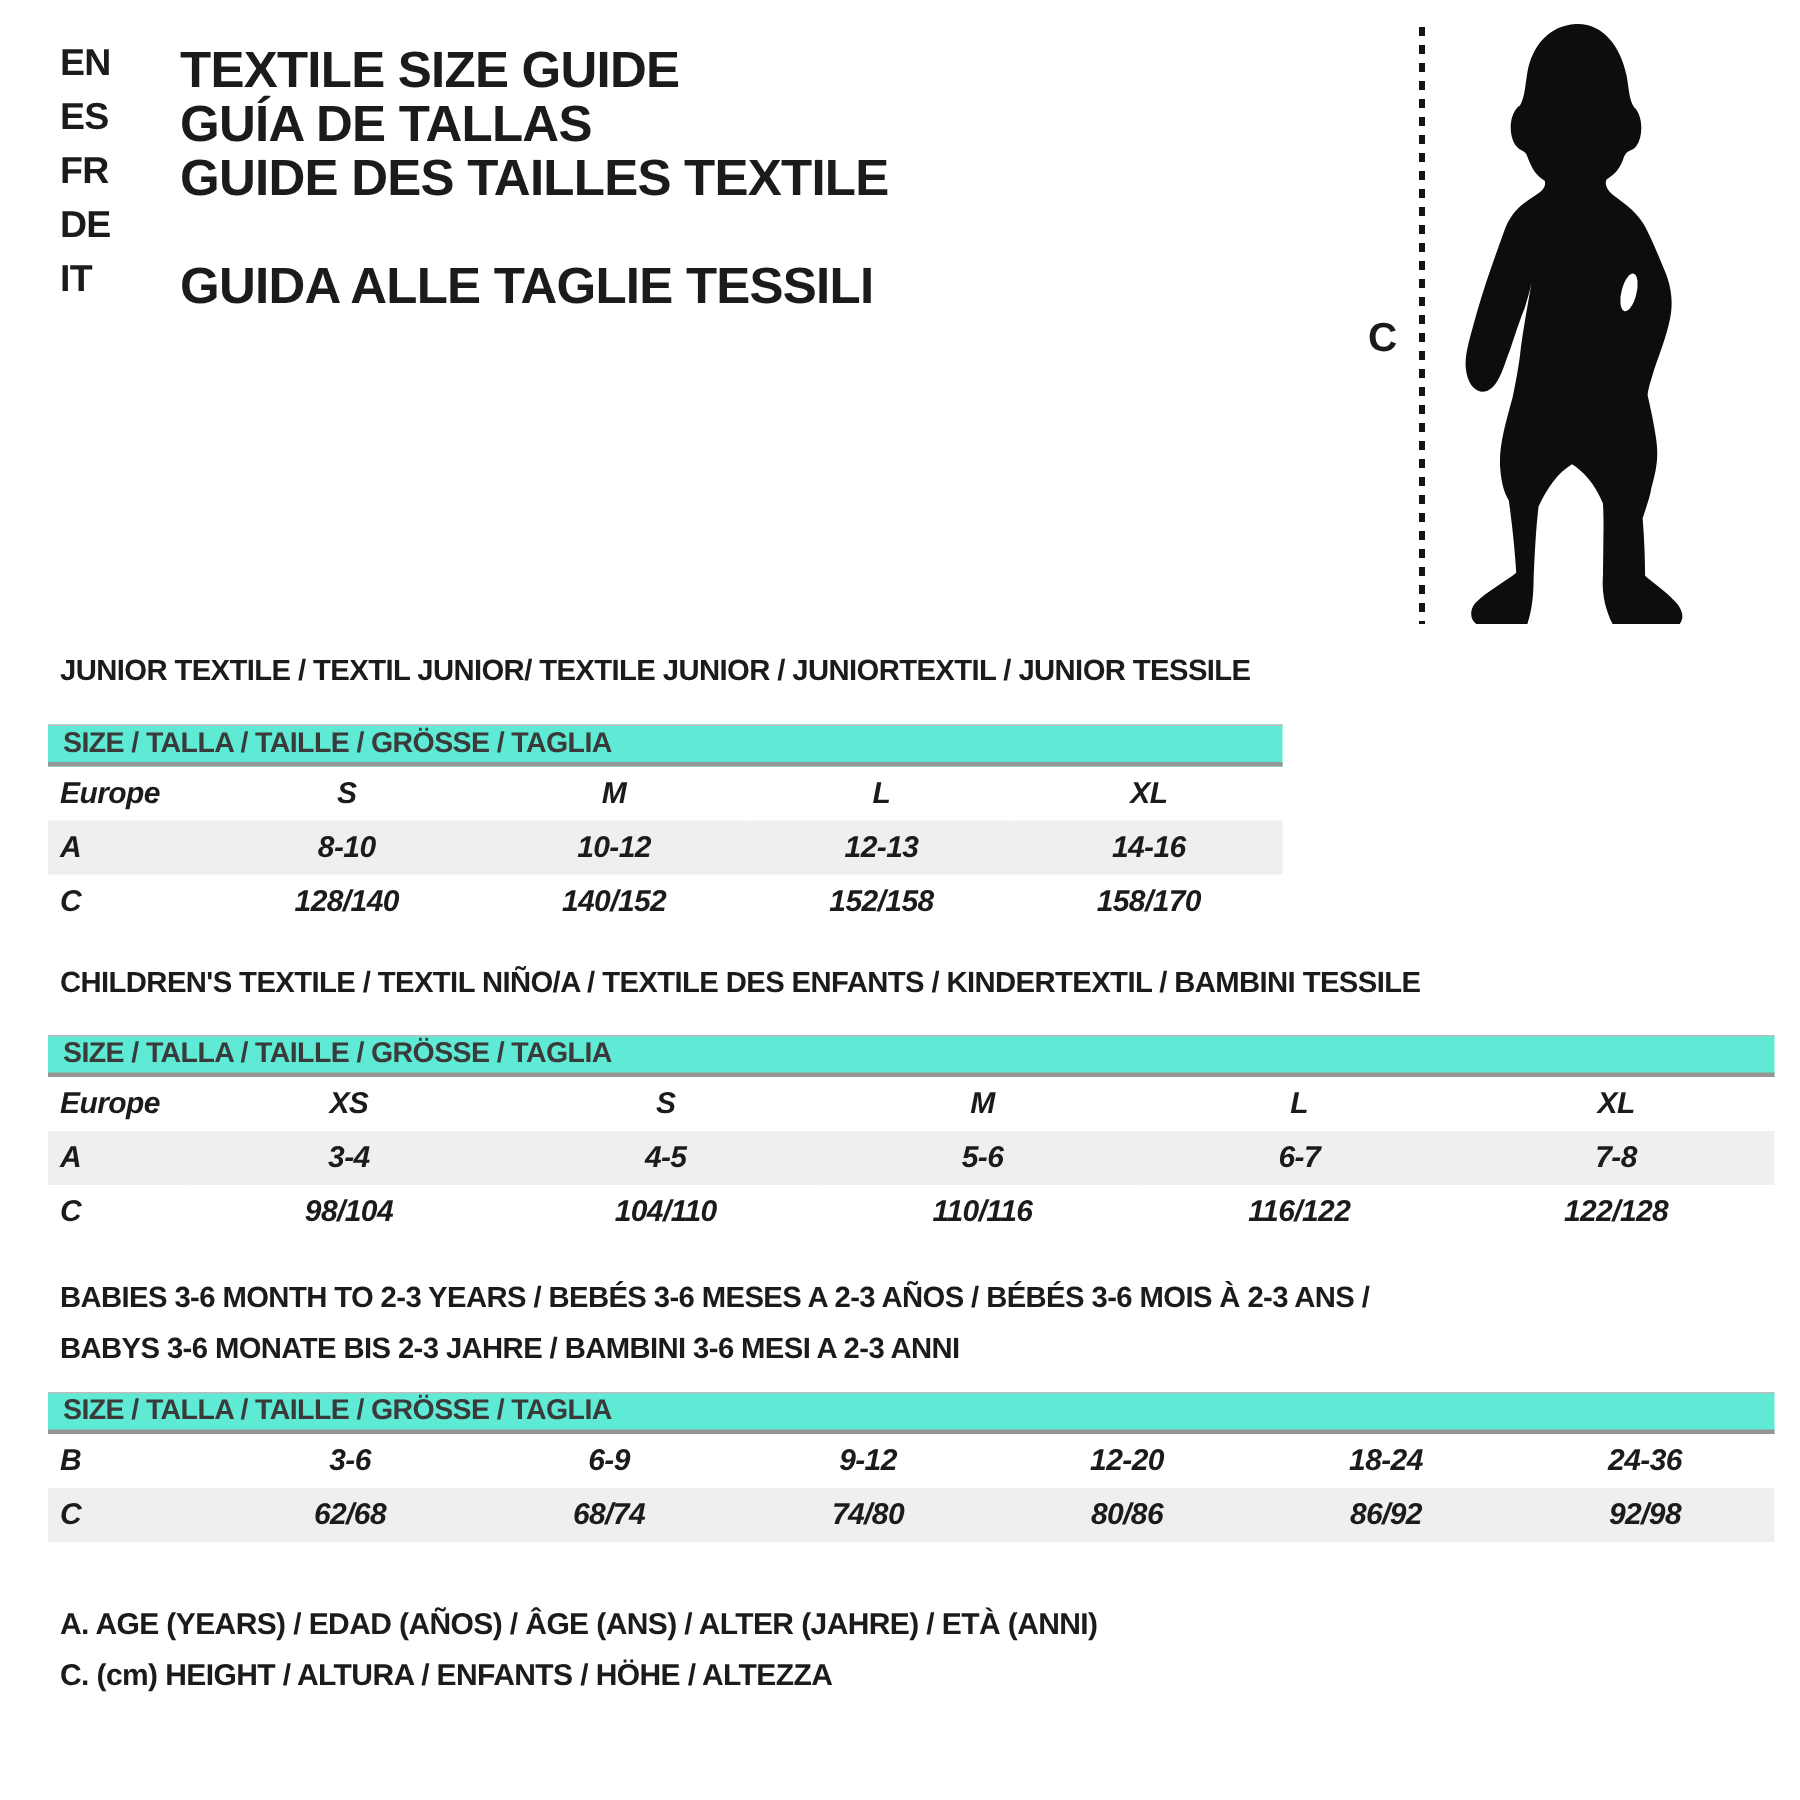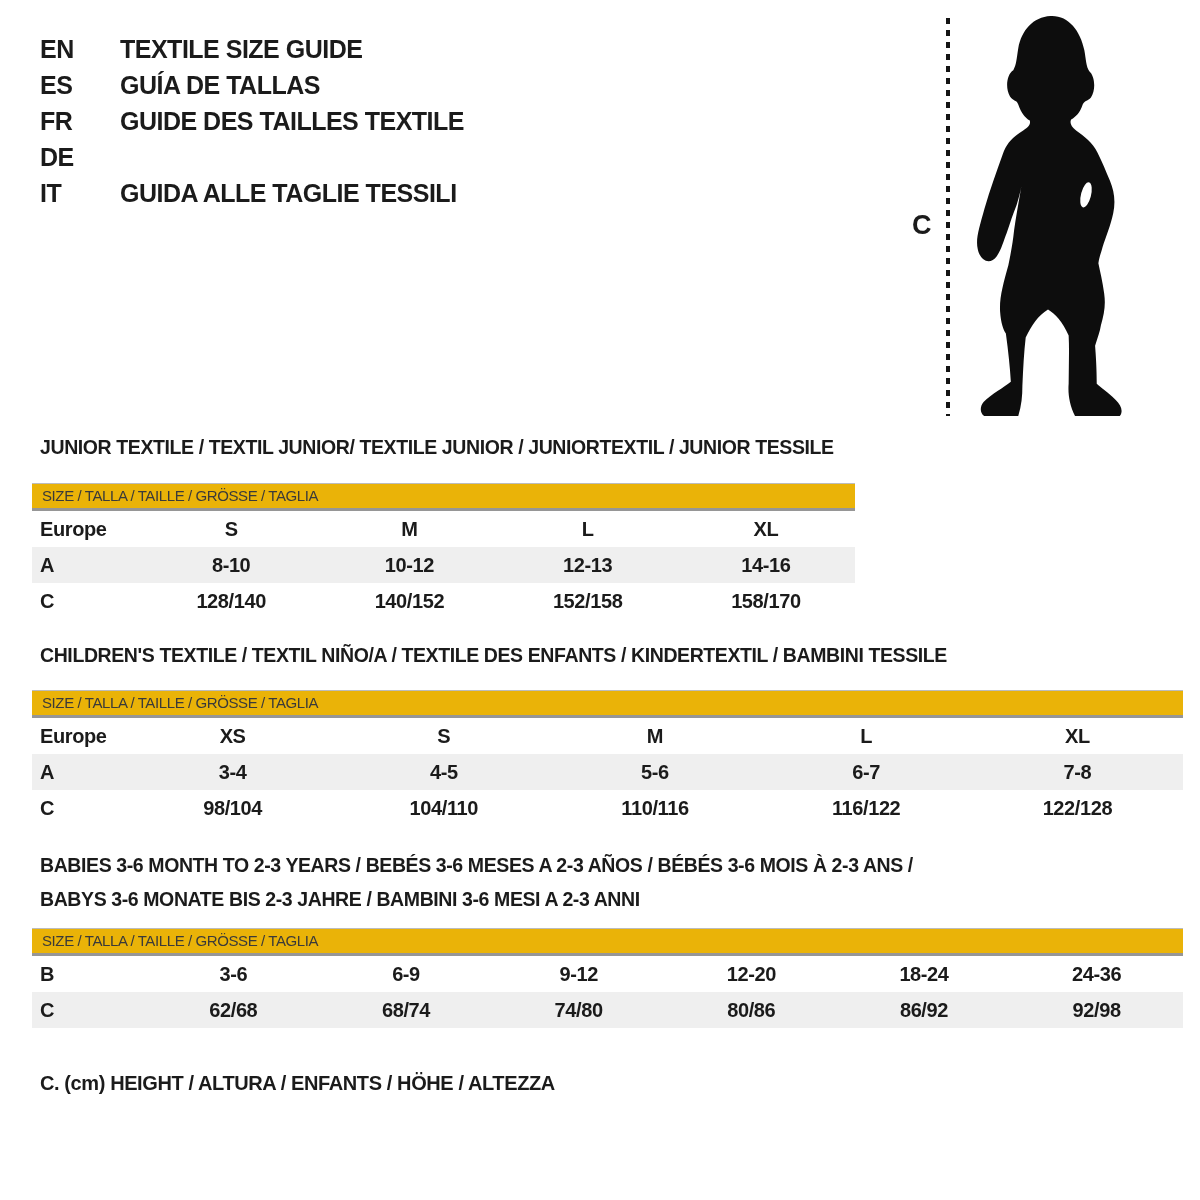--- a/index.html
+++ b/index.html
@@ -4,23 +4,23 @@
 <style>
   html,body { margin:0; padding:0; background:#ffffff; }
   .page {
     position:relative; width:1200px; height:1200px; background:#ffffff;
     font-family:"Liberation Sans", sans-serif; font-stretch:condensed;
     color:#1b1b1b; overflow:hidden;
   }
 
   
   .lang-block { position:absolute; top:28px; left:40px; }
-  .lang-row { display:flex; height:36px; align-items:flex-end; }
+  .lang-row { display:flex; height:36px; align-items:flex-start; }
   .lang-code { width:80px; font-size:25px; font-weight:700; letter-spacing:-0.5px; }
-  .lang-title { font-size:25px; font-weight:700; letter-spacing:-0.5px; white-space:nowrap; }
+  .lang-title { font-size:34px; font-weight:700; letter-spacing:-0.5px; white-space:nowrap; }
 
   
   .figure-c {
     position:absolute; left:912px; top:210px;
     font-size:27px; font-weight:700;
   }
   .dashed-line {
     position:absolute; left:946px; top:18px; width:4px; height:398px;
     background:repeating-linear-gradient(to bottom,#141414 0 6px, transparent 6px 12px);
   }
@@ -32,37 +32,37 @@
   #sec-children { top:642px; width:1151px; }
   #sec-babies   { top:848px; width:1151px; }
 
   .sec-title {
     font-size:19.5px; font-weight:700; letter-spacing:-0.4px;
     line-height:26px; padding-left:8px; white-space:nowrap;
   }
   #sec-babies .sec-title { line-height:34px; }
 
   .size-band {
-    background:#eab308;
+    background:#5eead4;
     border-top:1px solid #bcbcbc;
     border-bottom:3px solid #969696;
     height:24px; line-height:24px;
     padding-left:10px;
-    font-size:15px; font-weight:400; letter-spacing:-0.4px;
+    font-size:19px; font-weight:700; letter-spacing:-0.4px;
     color:#3a3a3a; white-space:nowrap;
   }
   #sec-junior .size-band   { margin-top:23px; }
   #sec-children .size-band { margin-top:22px; }
   #sec-babies .size-band   { margin-top:12px; }
 
   table.size-table { width:100%; border-collapse:collapse; table-layout:fixed; }
   .size-table td {
     height:36px; padding:0;
     font-size:20px; font-weight:700; letter-spacing:-0.4px;
-    text-align:center; vertical-align:middle;
+    text-align:center; vertical-align:middle;font-style:italic;
   }
   .size-table td.lbl { text-align:left; padding-left:8px; }
   .size-table tr.shade { background:#efefef; }
   col.c0-junior   { width:110px; }
   col.c0-children { width:95px;  }
   col.c0-babies   { width:115px; }
 
   
   .legend { position:absolute; left:40px; top:1066px; }
   .legend-line {
@@ -227,16 +227,17 @@
         <td>74/80</td>
         <td>80/86</td>
         <td>86/92</td>
         <td>92/98</td>
       </tr>
     </tbody>
       </table>
   </section>
 
   <div class="legend">
+    <div class="legend-line">A. AGE (YEARS) / EDAD (AÑOS) / ÂGE (ANS) / ALTER (JAHRE) / ETÀ (ANNI)</div>
     <div class="legend-line">C. (cm) HEIGHT / ALTURA / ENFANTS / HÖHE / ALTEZZA</div>
   </div>
 
 </div>
 
 </body></html>

